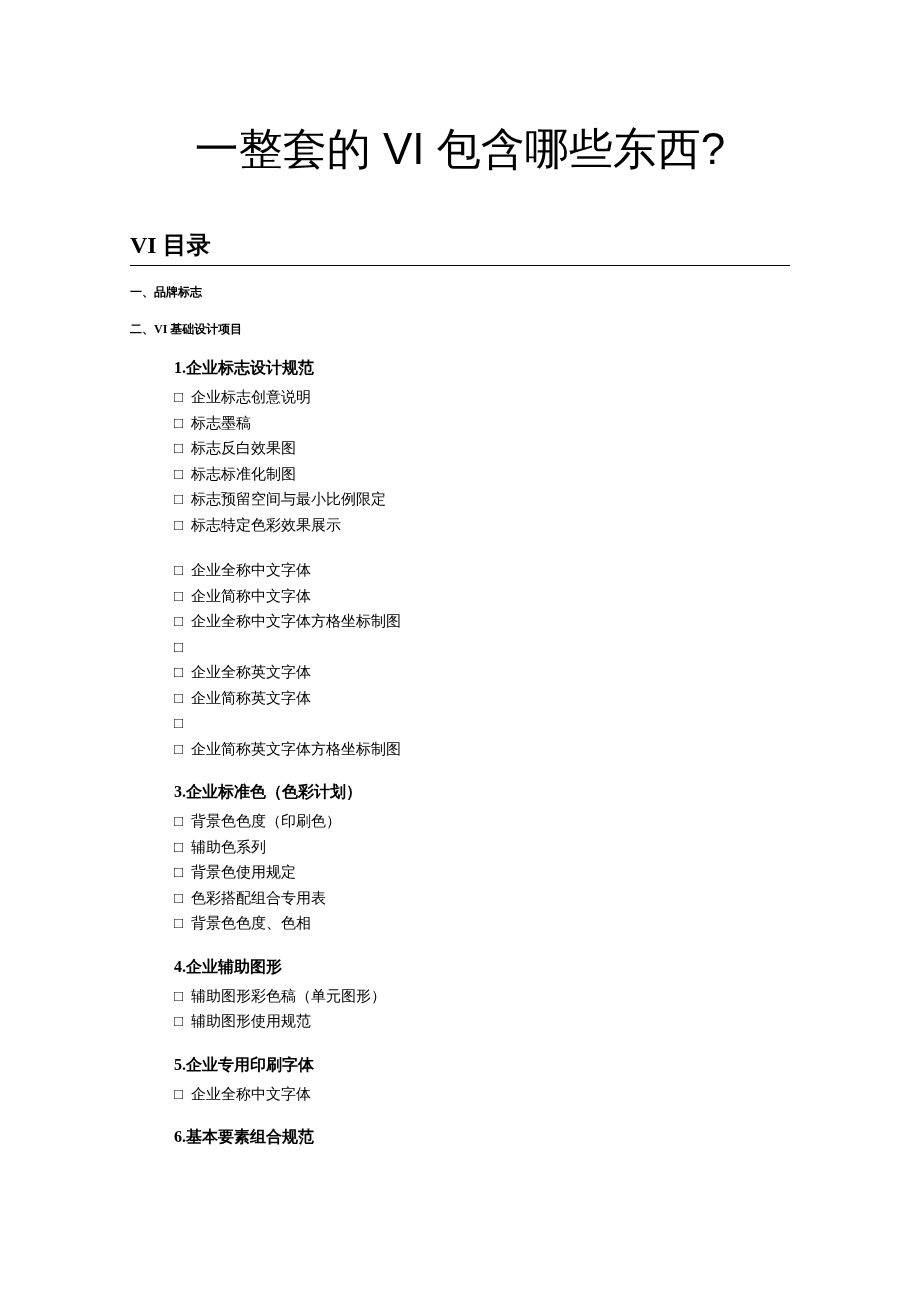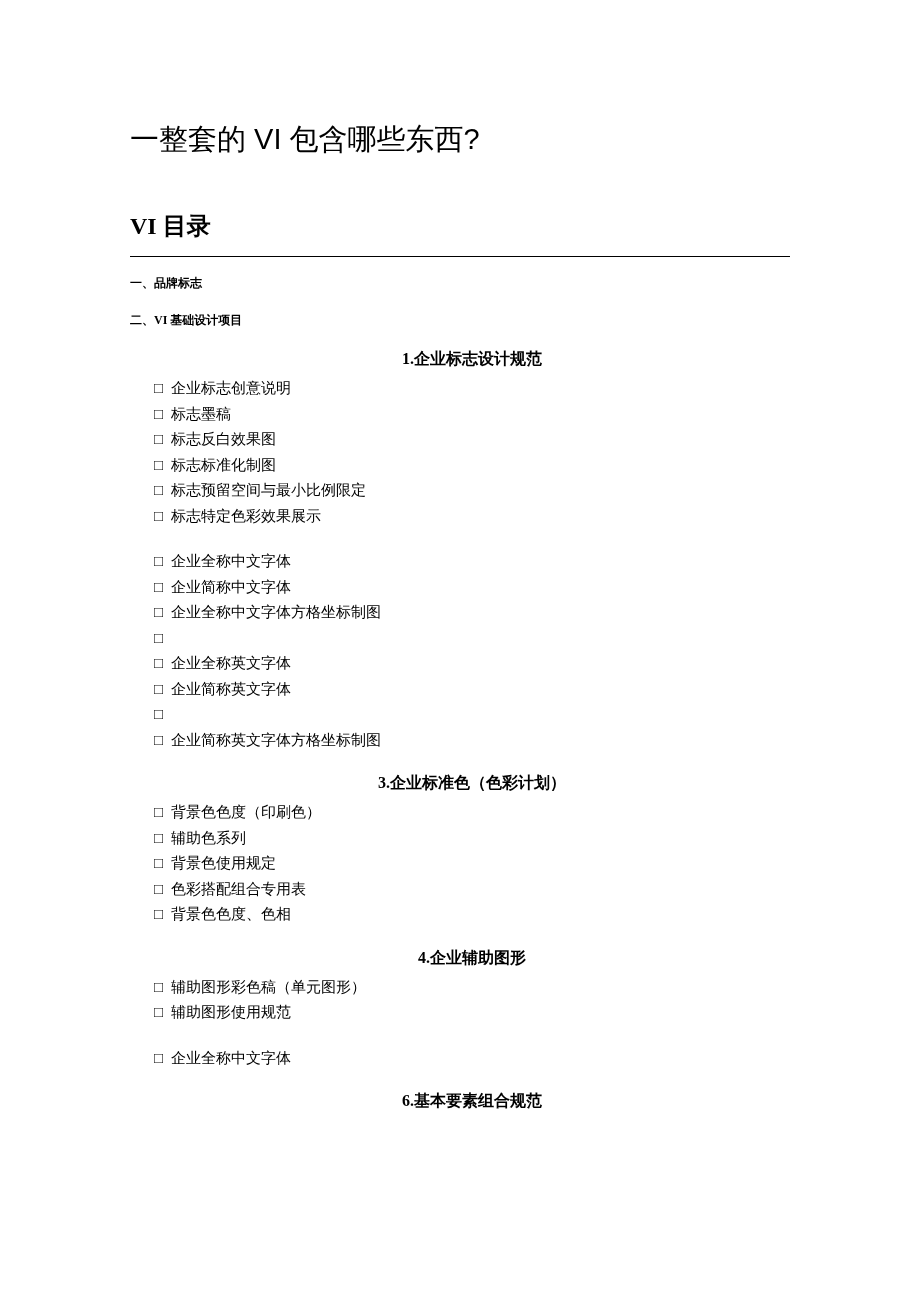--- a/index.html
+++ b/index.html
@@ -9,50 +9,49 @@
     }
     body {
       background: #ffffff;
       font-family: "SimSun", "宋体", serif;
       width: 920px;
       min-height: 1302px;
       padding: 120px 130px 80px 130px;
       color: #000000;
     }
     .title {
-      font-size: 29px;
+      font-size: 44px;
       font-weight: normal;
-      text-align: left;
+      text-align: center;
       margin-bottom: 50px;
       font-family: "SimHei", "黑体", sans-serif;
     }
     .subtitle {
       font-size: 24px;
       font-weight: bold;
-      margin-bottom: 14px;
+      margin-bottom: 4px;
       font-family: "Times New Roman", "SimSun", serif;
     }
     .divider {
       border: none;
       border-top: 1px solid #000;
       margin-bottom: 18px;
     }
     .section-heading {
       font-size: 12px;
       font-weight: bold;
       margin-bottom: 20px;
       font-family: "SimSun", "宋体", serif;
     }
     .section-heading + .section-heading {
       margin-top: 0;
     }
     .subsection {
-      margin-left: 24px;
+      margin-left: 44px;
       margin-bottom: 20px;
-      text-align: center;
     }
     .subsection-heading {
       font-size: 16px;
       font-weight: bold;
       margin-bottom: 6px;
       font-family: "Times New Roman", "SimSun", serif;
     }
     .checklist-item {
       font-size: 15px;
       line-height: 1.7;
@@ -167,20 +166,21 @@
       <div class="checklist-item">
         <span class="checkbox">□</span>
         <span>辅助图形彩色稿（单元图形）</span>
       </div>
       <div class="checklist-item">
         <span class="checkbox">□</span>
         <span>辅助图形使用规范</span>
       </div>
     </div>
     <div class="subsection">
+      <div class="subsection-heading">5.企业专用印刷字体</div>
       <div class="checklist-item">
         <span class="checkbox">□</span>
         <span>企业全称中文字体</span>
       </div>
     </div>
     <div class="subsection">
       <div class="subsection-heading">6.基本要素组合规范</div>
     </div>
   </div>
 

